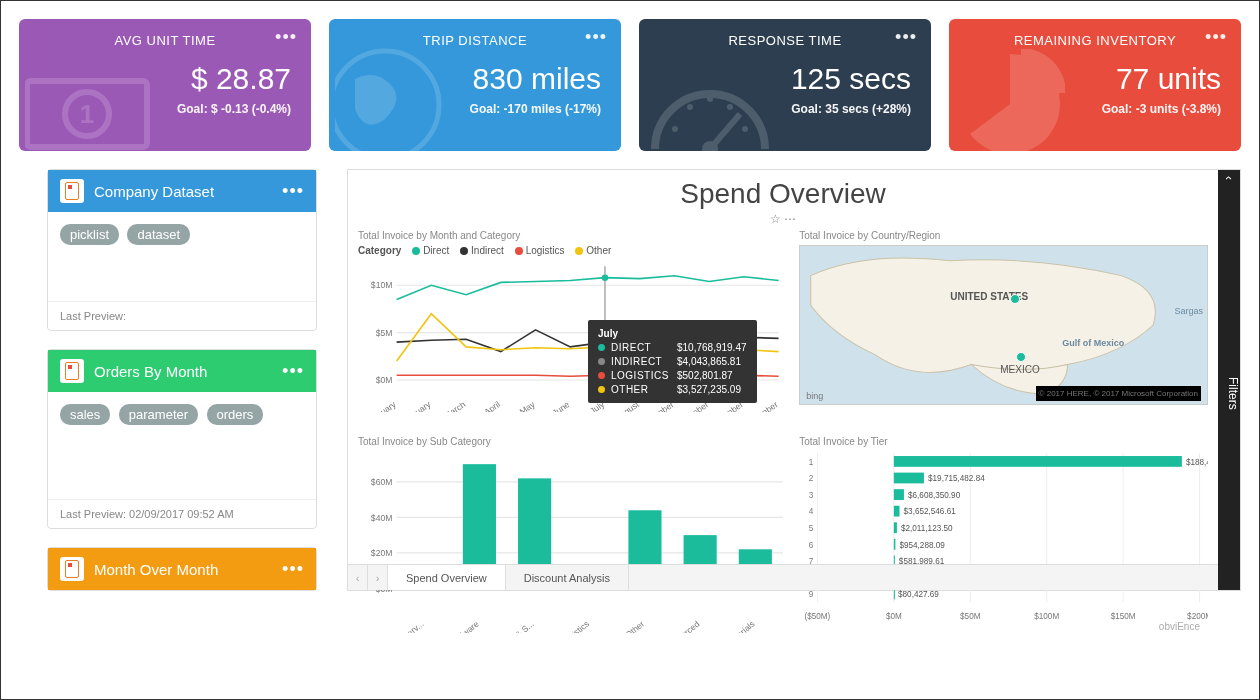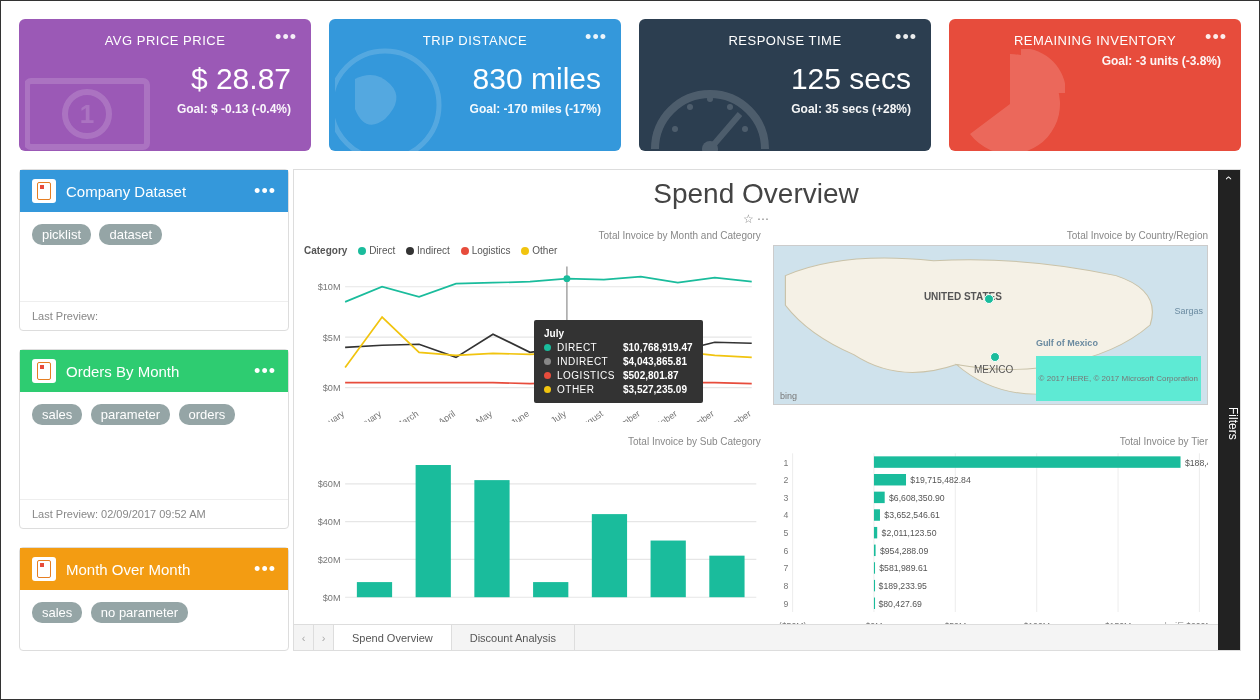--- a/index.html
+++ b/index.html
@@ -13,21 +13,21 @@
 .kpi .more { position: absolute; top: 8px; right: 14px; font-size: 18px; letter-spacing: 1px; opacity: .9; cursor: pointer; }
 .kpi .title { font-size: 13px; font-weight: 400; text-align: center; letter-spacing: .5px; }
 .kpi .value { font-size: 30px; font-weight: 300; text-align: right; margin-top: 14px; }
 .kpi .goal { font-size: 12px; font-weight: 600; text-align: right; margin-top: 6px; opacity: .95; }
 .kpi .bgicon { position: absolute; left: 6px; bottom: -8px; opacity: .16; }
 .kpi-purple { background: #9b59b6; }
 .kpi-blue   { background: #3498db; }
 .kpi-navy   { background: #2c3e50; }
 .kpi-red    { background: #e74c3c; }
 
-.main { display: flex; gap: 4px; }
+.main { display: flex; gap: 30px; margin-left: 28px; }
 .left-col { width: 270px; display: flex; flex-direction: column; gap: 18px; }
 .panel { border: 1px solid #ddd; border-radius: 4px; background: #fff; }
 .panel .hdr { height: 42px; display: flex; align-items: center; padding: 0 12px; color: #fff; }
 .panel .hdr .picon { width: 24px; height: 24px; border-radius: 3px; background: #fff; margin-right: 10px; display:flex; align-items:center; justify-content:center; }
 .panel .hdr .picon span{ display:block; width:14px; height:18px; background:#fff; border:1px solid #e67e22; border-radius:2px; position:relative;}
 .panel .hdr .picon span::before{content:'';position:absolute;top:2px;left:2px;width:4px;height:4px;background:#e74c3c;}
 .panel .hdr .ptitle { font-size: 15px; flex:1; }
 .panel .hdr .pmenu { font-size:18px; letter-spacing:1px; cursor:pointer;}
 .hdr-blue{background:#3498db;} .hdr-green{background:#2ecc71;} .hdr-orange{background:#f39c12;}
 .panel .body { padding: 12px; min-height: 60px; }
@@ -35,32 +35,32 @@
 .panel .foot { border-top:1px solid #eee; padding:8px 12px; font-size:11px; color:#888; }
 
 .report { flex:1; border:1px solid #ddd; position:relative; background:#fff; }
 .filters-tab { position:absolute; right:0; top:0; bottom:0; width:22px; background:#222; color:#fff; writing-mode:vertical-rl; text-align:center; font-size:12px; padding-top:26px; cursor:pointer;}
 .filters-tab .chev{ position:absolute; top:6px; left:4px; font-size:12px;}
 .report-inner{ position:absolute; left:0; right:22px; top:0; bottom:0; padding: 6px 10px 0 10px; }
 .rpt-title { font-size:28px; font-weight:300; color:#444; text-align:center; margin-top:2px; }
 .rpt-icons { text-align:center; font-size:12px; color:#888; margin-top:2px; margin-bottom:4px;}
 .charts { display:flex; gap:12px; height:200px; }
 .chart-box { position:relative; }
-.chart-title { font-size:10px; color:#888; margin-bottom:4px;text-align:right; }
+.chart-title { font-size:10px; color:#888; margin-bottom:4px; }
 .linechart { flex:1.05; }
 .map { flex:1; }
 .legend { font-size:10px; color:#555; margin-bottom:6px;}
 .legend b{font-weight:600;}
 .lg-swatch{ display:inline-block; width:8px; height:8px; border-radius:50%; margin:0 3px 0 8px; vertical-align:middle;}
 svg { display:block; }
 .tooltip { position:absolute; background:#333; color:#fff; font-size:10px; padding:8px 10px; border-radius:2px; }
 .tooltip .trow{ display:flex; align-items:center; gap:6px; margin-top:3px;}
 .tooltip .dot{ width:7px;height:7px;border-radius:50%;}
 .tooltip .lbl{ width:60px; letter-spacing:.5px;}
-.tooltip .val{ font-weight:700;text-align:center;}
+.tooltip .val{ font-weight:400;text-align:center;}
 .tooltip .tt-title{ font-weight:600; margin-bottom:2px;}
 
 .map-region { background:#d9e6ee; height:160px; position:relative; border:1px solid #ccc; overflow:hidden;}
 .map-label{ position:absolute; font-size:10px; font-weight:600; color:#555;}
 .map-dot{ position:absolute; width:10px;height:10px;border-radius:50%; background:#1abc9c; border:1px solid #fff;}
 
 .charts2 { display:flex; gap:12px; height:198px; margin-top:6px;}
 .barv { flex:1.05;}
 .barh { flex:1;}
 .barv svg, .barh svg{ width:100%; }
@@ -72,21 +72,21 @@
 .tabsbar .nav{ width:20px; display:flex; align-items:center; justify-content:center; color:#aaa; cursor:pointer; border-right:1px solid #ddd;}
 .tabsbar .tab{ padding:0 18px; display:flex; align-items:center; border-right:1px solid #ddd; cursor:pointer; background:#f4f4f4;}
 .tabsbar .tab.active{ background:#fff;}
 </style>
 </head>
 <body>
 
 <div class="row kpi-row">
   <div class="kpi kpi-purple">
     <span class="more">•••</span>
-    <div class="title">AVG PRICE PRICE</div>
+    <div class="title">AVG UNIT TIME</div>
     <div class="value">$ 28.87</div>
     <div class="goal">Goal: $ -0.13 (-0.4%)</div>
     <svg class="bgicon" width="130" height="90" viewBox="0 0 130 90">
         <rect x="2" y="12" width="120" height="66" rx="4" fill="none" stroke="#fff" stroke-width="6"></rect>
         <circle cx="62" cy="45" r="22" fill="none" stroke="#fff" stroke-width="6"></circle>
         <text x="62" y="54" text-anchor="middle" font-size="26" fill="#fff" font-weight="700">1</text>
       </svg>
   </div>
   <div class="kpi kpi-blue">
     <span class="more">•••</span>
@@ -110,20 +110,21 @@
         <circle cx="30" cy="70" r="3" fill="#fff"></circle>
         <circle cx="45" cy="48" r="3" fill="#fff"></circle>
         <circle cx="65" cy="40" r="3" fill="#fff"></circle>
         <circle cx="85" cy="48" r="3" fill="#fff"></circle>
         <circle cx="100" cy="70" r="3" fill="#fff"></circle>
       </svg>
   </div>
   <div class="kpi kpi-red">
     <span class="more">•••</span>
     <div class="title">REMAINING INVENTORY</div>
+    <div class="value">77 units</div>
     <div class="goal">Goal: -3 units (-3.8%)</div>
     <svg class="bgicon" width="110" height="110" viewBox="0 0 110 110">
         <path d="M55 55 L55 5 A50 50 0 1 1 15 85 Z" fill="#fff"></path>
         <path d="M60 50 L105 50 A45 45 0 0 0 60 5 Z" fill="#fff" transform="translate(6,-6)"></path>
       </svg>
   </div>
 </div>
 
 <div class="main">
   <div class="left-col">
@@ -161,24 +162,20 @@
       <div class="foot">Last Preview: 02/09/2017 09:52 AM</div>
     </div>
 
     <div class="panel">
       <div class="hdr hdr-orange">
         <div class="picon">
             <span></span>
           </div>
         <div class="ptitle">Month Over Month</div>
         <div class="pmenu">•••</div>
-      </div>
-      <div class="body">
-        <span class="tag">sales</span>
-        <span class="tag">no parameter</span>
       </div>
     </div>
 
   </div>
 
   <div class="report">
     <div class="filters-tab">
       <span class="chev">‹</span>
       <span>Filters</span>
     </div>
@@ -260,21 +257,21 @@
               <path d="M10 30 Q60 5 140 15 Q220 10 300 30 Q340 45 330 80 Q300 110 250 120 Q200 135 160 120 Q110 140 70 110 Q30 90 10 60 Z" fill="#f5f1e6" stroke="#c9c2a8"></path>
               <path d="M160 120 Q190 150 230 150 Q250 140 250 120 Q210 130 160 120 Z" fill="#f5f1e6" stroke="#c9c2a8"></path>
             </svg>
             <span class="map-label" style="left:150px;top:45px;">UNITED STATES</span>
             <span class="map-dot" style="left:210px;top:48px;"></span>
             <span class="map-label" style="left:200px;top:118px;font-weight:400;">MEXICO</span>
             <span class="map-dot" style="left:216px;top:106px;"></span>
             <span class="map-label" style="left:262px;top:92px;font-weight:700;font-size:9px;color:#6a8aa0;">Gulf of Mexico</span>
             <span class="map-label" style="right:4px;top:60px;font-weight:400;font-size:9px;color:#6a8aa0;">Sargas</span>
             <span style="position:absolute;left:6px;bottom:3px;font-size:9px;color:#777;">bing</span>
-            <span style="position:absolute;right:6px;bottom:3px;font-size:8px;color:#777;background:#5eead4;padding:18px 3px;">© 2017 HERE, © 2017 Microsoft Corporation</span>
+            <span style="position:absolute;right:6px;bottom:3px;font-size:8px;color:#777;background:#000000;padding:3px 3px;">© 2017 HERE, © 2017 Microsoft Corporation</span>
           </div>
         </div>
       </div>
 
       <div class="charts2">
 
         <div class="chart-box barv">
           <div class="chart-title">Total Invoice by Sub Category</div>
           <svg id="barv-svg" viewBox="0 0 400 170">
               <line x1="36" y1="128" x2="396" y2="128" stroke="#e6e6e6"></line>

